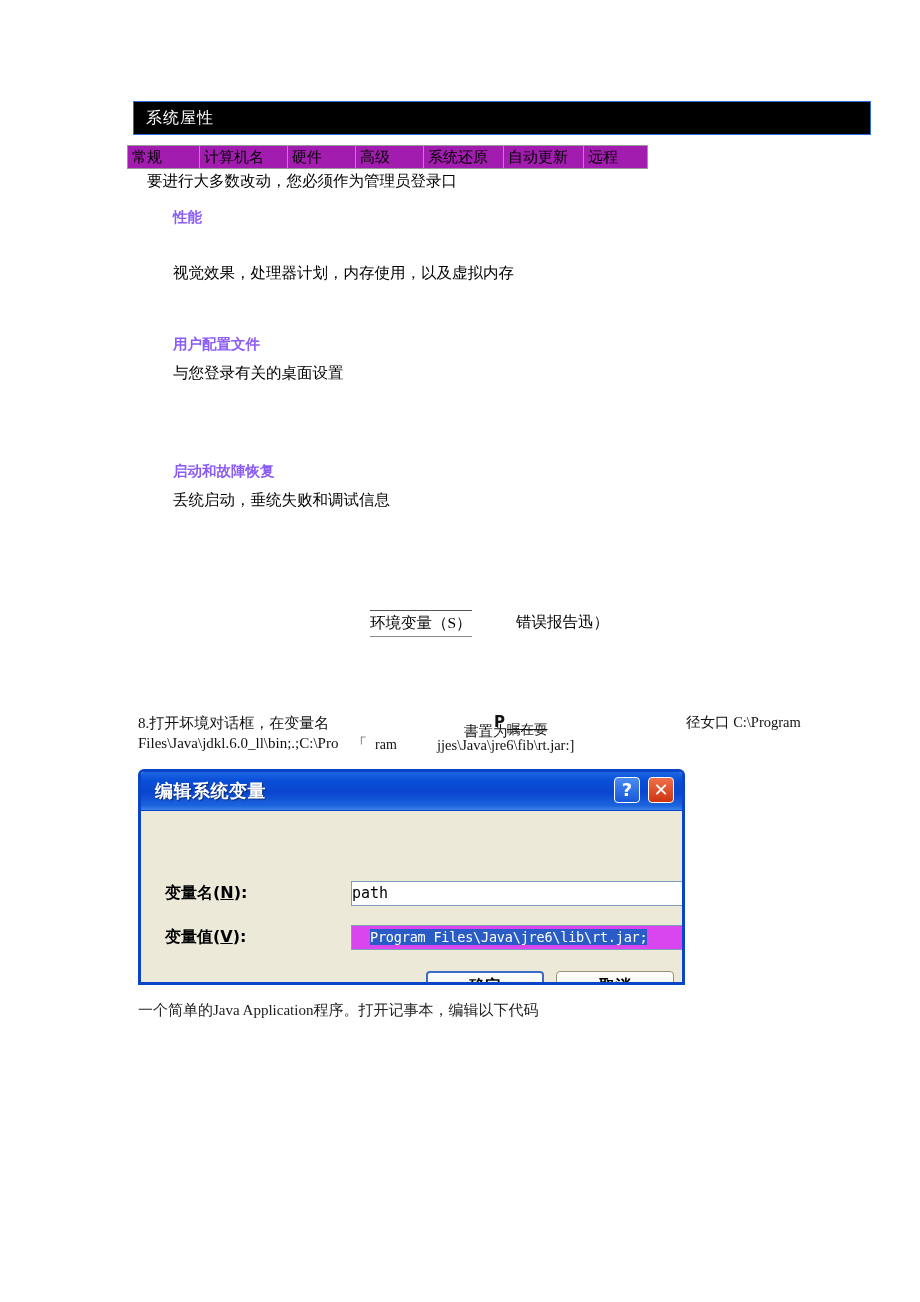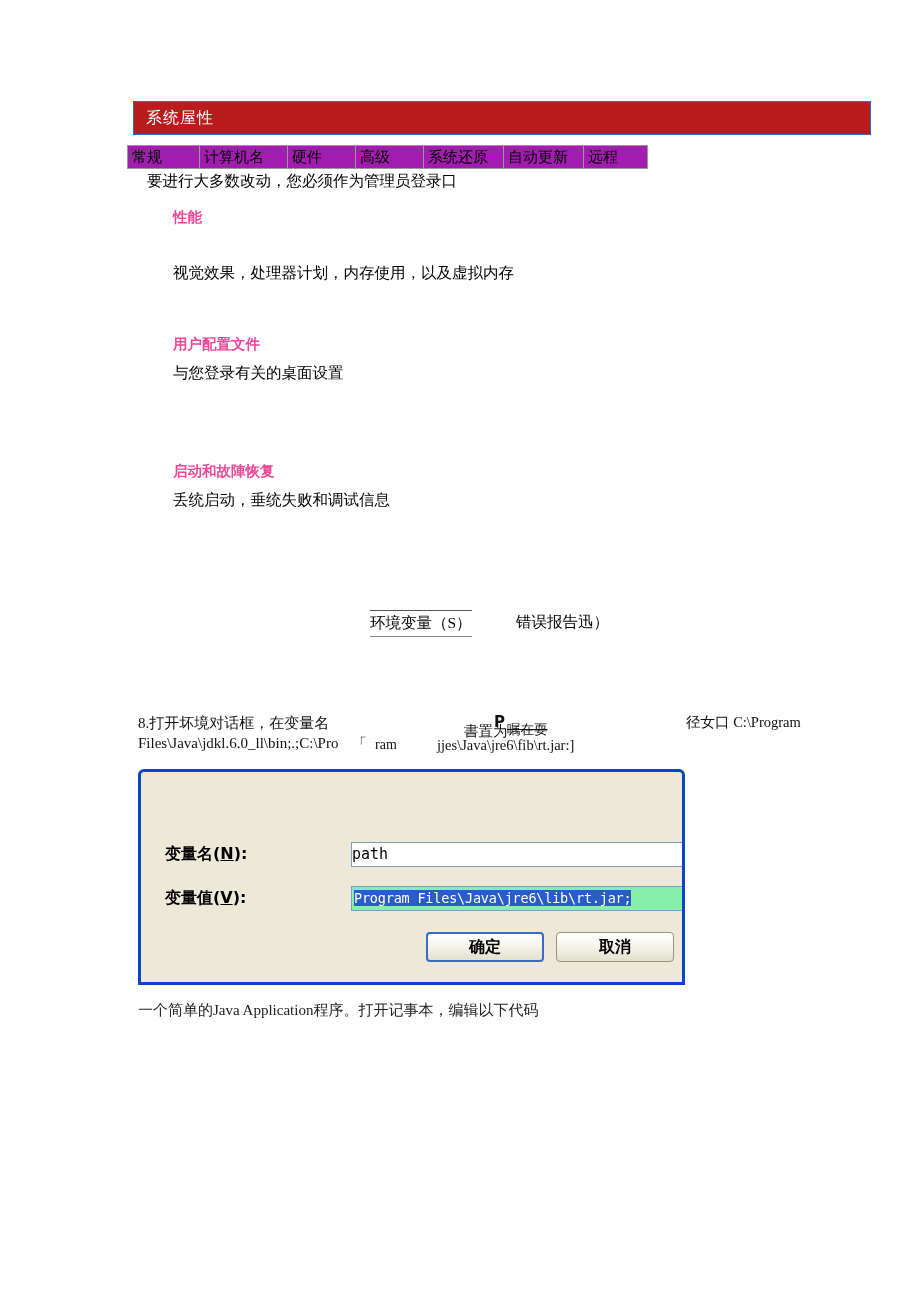--- a/index.html
+++ b/index.html
@@ -16,21 +16,21 @@
     overflow: hidden;
   }
 
   
   #sysprops-title-bar {
     position: absolute;
     left: 133px;
     top: 101px;
     width: 738px;
     height: 34px;
-    background: #b91c1c;
+    background: #000000;
     border: 1px solid #2a6fd8;
     box-sizing: border-box;
   }
   #sysprops-title-bar .title-text {
     position: absolute;
     left: 12px;
     top: 6px;
     color: #ffffff;
     font-size: 16px;
     font-family: "DejaVu Sans", "Liberation Sans", sans-serif;
@@ -73,21 +73,21 @@
     position: absolute;
     font-family: "Liberation Serif", "DejaVu Serif", serif;
     font-size: 15.5px;
     color: #000000;
     white-space: nowrap;
   }
   .prop-head {
     position: absolute;
     font-family: "Liberation Serif", "DejaVu Serif", serif;
     font-size: 14.5px;
-    color: #ec4899;
+    color: #8b5cf6;
     font-weight: bold;
     white-space: nowrap;
   }
 
   #admin-note   { left: 147px; top: 171px; }
   #perf-head    { left: 173px; top: 208px; }
   #perf-desc    { left: 173px; top: 236px; margin-top: 27px; }
   #profile-head { left: 173px; top: 335px; }
   #profile-desc { left: 173px; top: 363px; }
   #startup-head { left: 173px; top: 462px; }
@@ -218,22 +218,22 @@
     border: 1px solid #7F9DB9;
     font-family: "DejaVu Sans Mono", "Liberation Mono", monospace;
     font-size: 15px;
     line-height: 23px;
     padding-left: 0;
     color: #000;
     overflow: hidden;
     white-space: nowrap;
   }
   #var-value-input {
-    background: #86efac;
-    padding-left: 2px;
+    background: #d946ef;
+    padding-left: 18px;
   }
   #var-value-input .sel {
     background: #2A5CC8;
     color: #ffffff;
     font-family: "DejaVu Sans Mono", "Liberation Mono", monospace;
     font-size: 13.5px;
     letter-spacing: -0.2px;
   }
   #row-var-name  { left: 24px; top: 70px; }
   #row-var-value { left: 24px; top: 114px; }
@@ -310,20 +310,25 @@
 <div class="frag" id="frag-b">Files\Java\jdkl.6.0_ll\bin;.;C:\Pro</div>
 <div class="frag" id="frag-c">「</div>
 <div class="frag" id="frag-d">ram</div>
 <div class="frag" id="frag-e">書置为</div>
 <div class="frag" id="frag-f">P</div>
 <div class="frag" id="frag-g">嘱在耍</div>
 <div class="frag" id="frag-h">jjes\Java\jre6\fib\rt.jar:]</div>
 <div class="frag" id="frag-i">径女口  C:\Program</div>
 
 <div id="edit-var-dialog">
+  <div id="dialog-title-bar">
+    <span id="dialog-title-text">编辑系统变量</span>
+    <div class="title-btn" id="dialog-help-button">?</div>
+    <div class="title-btn" id="dialog-close-button">✕</div>
+  </div>
 
   <div id="dialog-body">
 
     <div class="field-row" id="row-var-name">
       <span class="field-label"><span>变量名(</span><span class="mn">N</span><span>):</span></span>
       <div class="field-input" id="var-name-input" title="变量名">path</div>
     </div>
 
     <div class="field-row" id="row-var-value">
       <span class="field-label"><span>变量值(</span><span class="mn">V</span><span>):</span></span>

